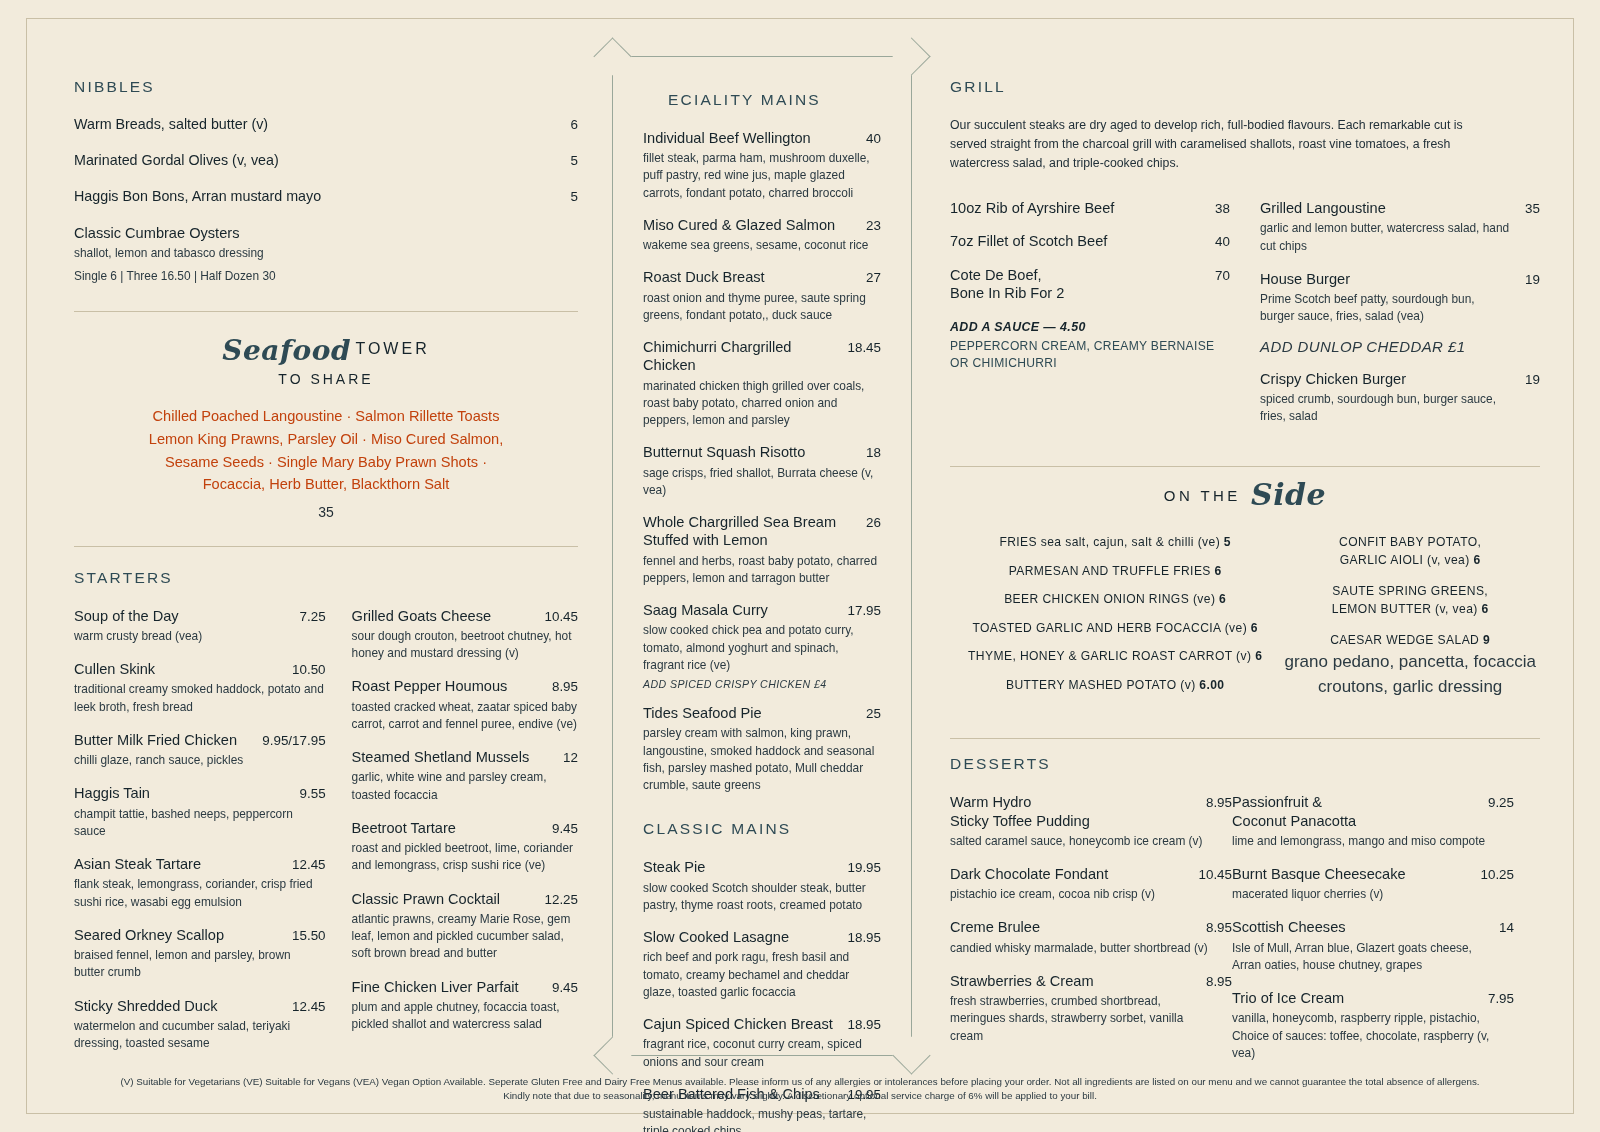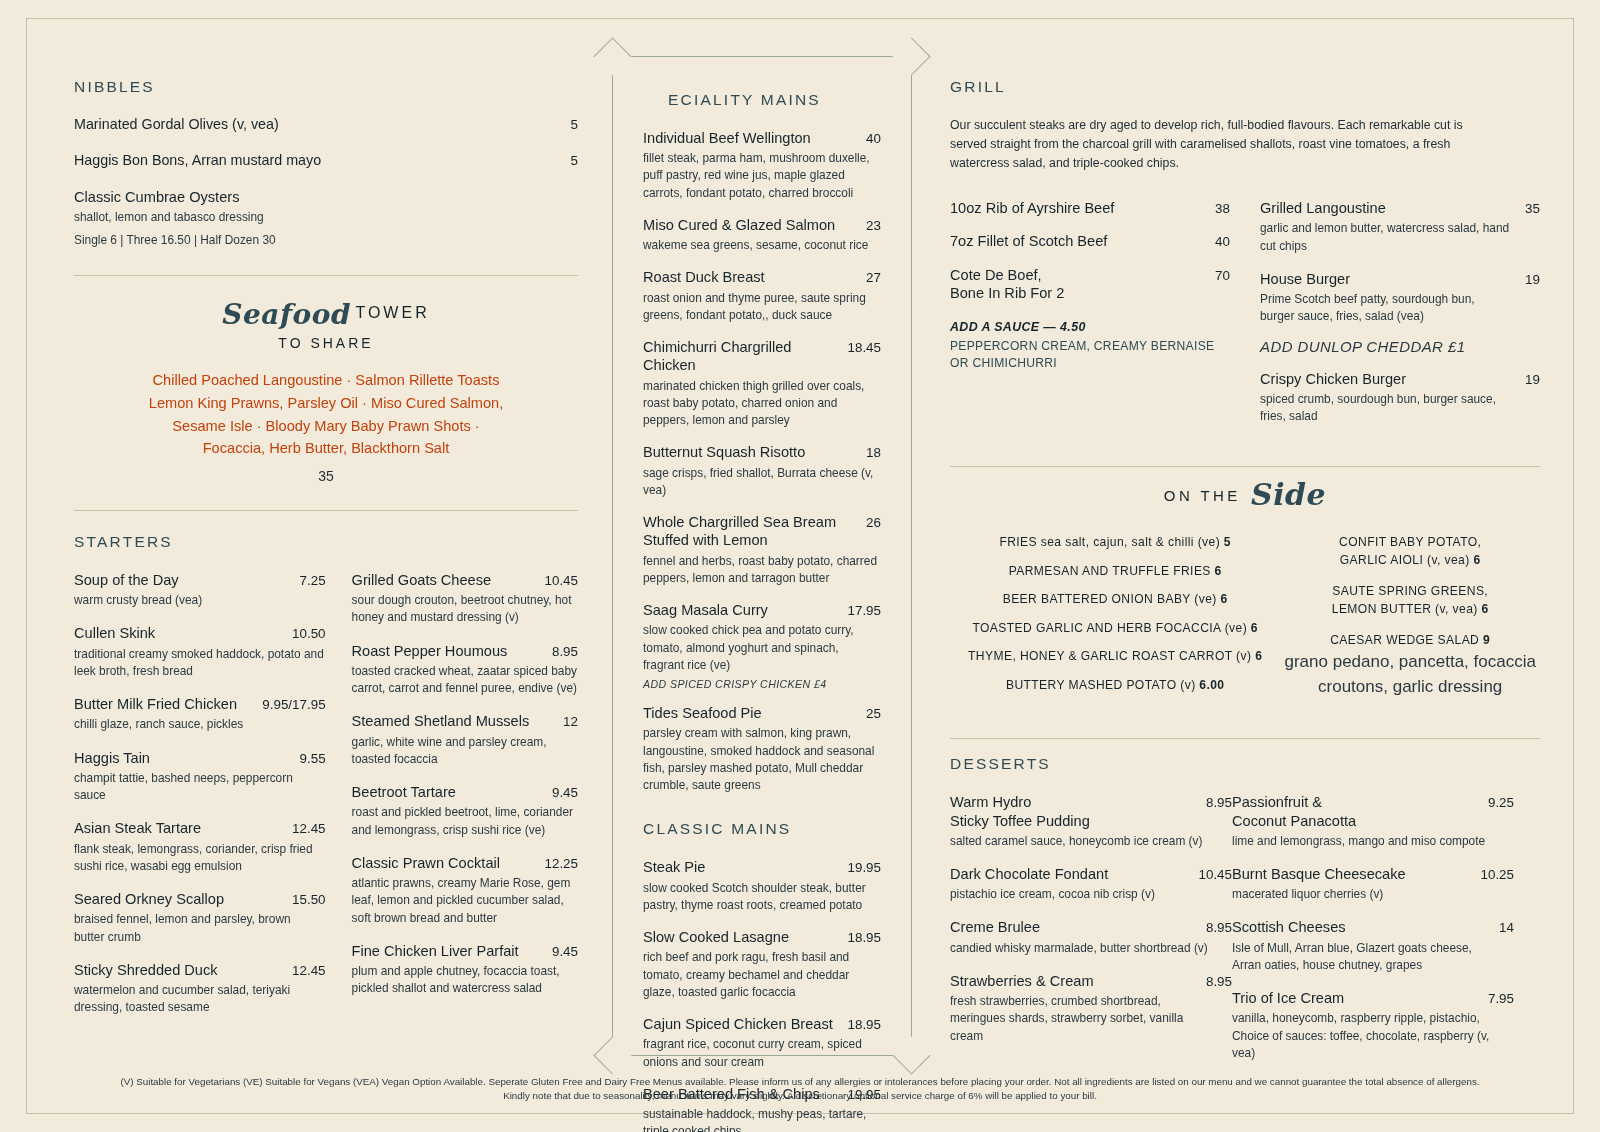--- a/index.html
+++ b/index.html
@@ -261,20 +261,24 @@
   <div class="frame"></div>
 
   <div class="content">
 
     <div class="col-left">
 
       <div class="sect-title">NIBBLES</div>
 
       <div>
         <div class="row nibble-row">
+          <div class="name">Warm Breads, salted butter (v)</div>
+          <div class="price">6</div>
+        </div>
+        <div class="row nibble-row">
           <div class="name">Marinated Gordal Olives (v, vea)</div>
           <div class="price">5</div>
         </div>
         <div class="row nibble-row">
           <div class="name">Haggis Bon Bons, Arran mustard mayo</div>
           <div class="price">5</div>
         </div>
       </div>
 
       <div class="item" style="margin-top:6px;">
@@ -286,21 +290,21 @@
       <div class="divider"></div>
 
       <div class="tower-head">
         <span class="script">Seafood</span>
         <span class="word">TOWER</span>
         <span class="tower-sub">TO SHARE</span>
       </div>
       <div class="tower-body">
         <div>Chilled Poached Langoustine · Salmon Rillette Toasts</div>
         <div>Lemon King Prawns, Parsley Oil · Miso Cured Salmon,</div>
-        <div>Sesame Isle · Bloody Mary Baby Prawn Shots ·</div>
+        <div>Sesame Seeds · Single Mary Baby Prawn Shots ·</div>
         <div>Focaccia, Herb Butter, Blackthorn Salt</div>
       </div>
       <div class="tower-price">35</div>
 
       <div class="divider"></div>
 
       <div class="sect-title">STARTERS</div>
 
       <div class="two-col">
         <div class="colA">
@@ -566,21 +570,21 @@
 
       <div class="side-head">
         <span class="word">ON THE</span>
         <span class="script">Side</span>
       </div>
 
       <div class="side-cols">
         <div class="side-left">
           <div class="side-item"><span>FRIES sea salt, cajun, salt &amp; chilli (ve) </span><b>5</b></div>
           <div class="side-item"><span>PARMESAN AND TRUFFLE FRIES </span><b>6</b></div>
-          <div class="side-item"><span>BEER BATTERED ONION BABY (ve) </span><b>6</b></div>
+          <div class="side-item"><span>BEER CHICKEN ONION RINGS (ve) </span><b>6</b></div>
           <div class="side-item"><span>TOASTED GARLIC AND HERB FOCACCIA (ve) </span><b>6</b></div>
           <div class="side-item"><span>THYME, HONEY &amp; GARLIC ROAST CARROT (v) </span><b>6</b></div>
           <div class="side-item"><span>BUTTERY MASHED POTATO (v) </span><b>6.00</b></div>
         </div>
         <div class="side-right">
           <div class="side-item"><span style="white-space:pre-line">CONFIT BABY POTATO,
 GARLIC AIOLI (v, vea) </span><b>6</b></div>
           <div class="side-item" style="margin-top:14px"><span style="white-space:pre-line">SAUTE SPRING GREENS,
 LEMON BUTTER (v, vea) </span><b>6</b></div>
           <div class="side-item" style="margin-top:14px">

